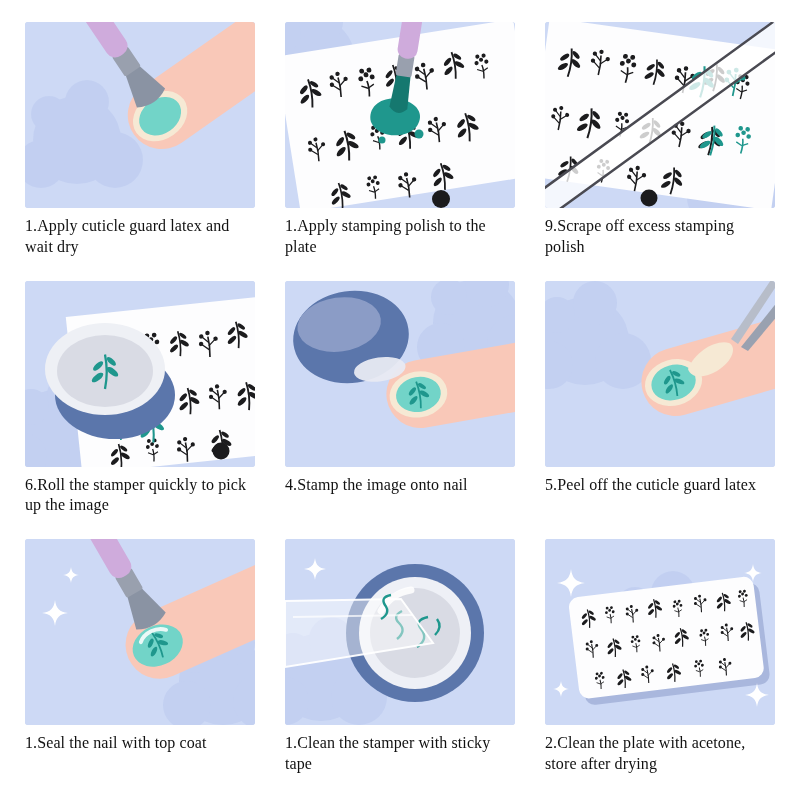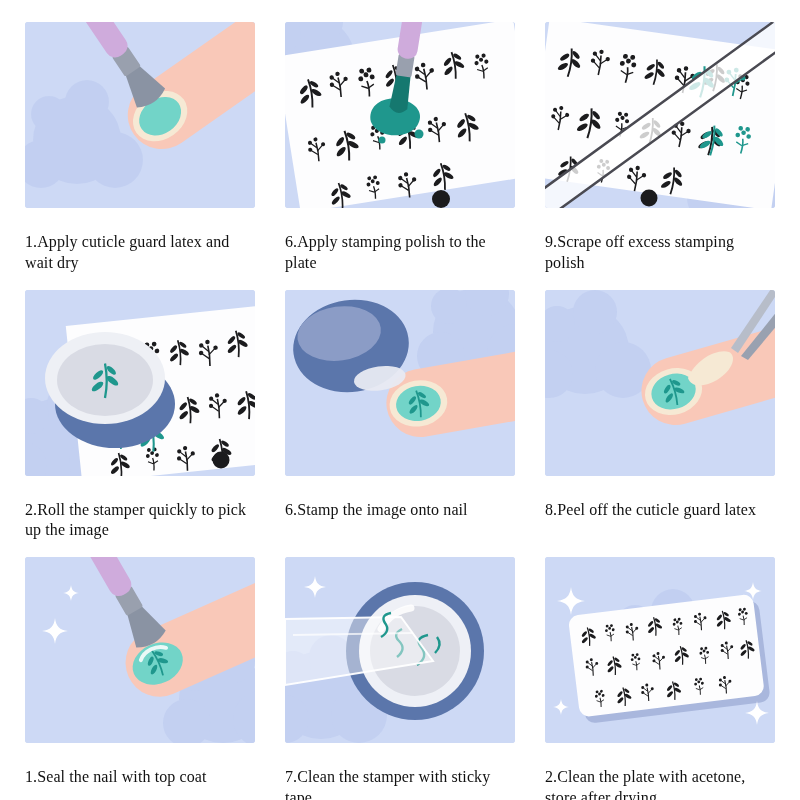--- a/index.html
+++ b/index.html
@@ -11,21 +11,21 @@
   .sheet{
     box-sizing:border-box;width:800px;height:800px;
     padding:22px 25px 18px 25px;
     display:grid;grid-template-columns:repeat(3,230px);
     column-gap:30px;row-gap:16px;
   }
   figure.step{margin:0;display:flex;flex-direction:column;}
   .art{width:230px;height:186px;border-radius:3px;overflow:hidden;background:var(--cell-bg,#cdd9f5);}
   .art svg{display:block;width:100%;height:100%;}
   figcaption{
-    margin-top:24px;font-size:16px;line-height:1.3;
+    margin-top:8px;font-size:16px;line-height:1.3;
     color:var(--caption,#111111);letter-spacing:.1px;
   }
   .swirl{fill:var(--swirl,#bccaef);opacity:.6;}
   .ink{color:var(--ink,#1c1c1e);}
   .teal{color:var(--teal,#1f978d);}
   .fill-bg{fill:var(--cell-bg,#cdd9f5);}
   .fill-plate{fill:var(--plate,#fdfdfe);}
   .fill-finger{fill:var(--finger,#f9c8b8);}
   .fill-nail{fill:var(--nail,#72d4c8);}
   .fill-latex{fill:var(--latex,#f6e9d4);}
@@ -150,21 +150,21 @@
         <g class="fill-teal">
           <path d="M86,100 C82,84 98,74 114,77 C132,80 140,92 132,104 C122,118 92,116 86,100 Z"></path>
           <circle cx="134" cy="112" r="4.5"></circle>
           <circle cx="97" cy="118" r="3.5"></circle>
         </g>
         <g transform="translate(114,82) rotate(9)">
             <use href="#brush-polish"></use>
           </g>
       </svg>
     </div>
-    <figcaption>6.Apply stamping polish to the plate</figcaption>
+    <figcaption>1.Apply stamping polish to the plate</figcaption>
   </figure>
 
   <figure class="step">
     <div class="art">
       <svg viewBox="0 0 230 186">
         <rect class="fill-bg" width="230" height="186"></rect>
         <g class="swirl" transform="translate(202,152)">
             <use href="#swirlshape"></use>
           </g>
         <g transform="rotate(8 115 95)">
@@ -209,21 +209,21 @@
         <g transform="translate(80,88)">
           <ellipse cx="10" cy="26" rx="60" ry="44" class="fill-stamper-dark"></ellipse>
           <ellipse cx="0" cy="0" rx="60" ry="46" fill="#eef0f5"></ellipse>
           <ellipse cx="0" cy="2" rx="48" ry="36" class="fill-silver"></ellipse>
           <g class="teal" transform="translate(0,20) scale(1.15)">
               <use href="#sprig"></use>
             </g>
         </g>
       </svg>
     </div>
-    <figcaption>2.Roll the stamper quickly to pick up the image</figcaption>
+    <figcaption>6.Roll the stamper quickly to pick up the image</figcaption>
   </figure>
 
   <figure class="step">
     <div class="art">
       <svg viewBox="0 0 230 186">
         <rect class="fill-bg" width="230" height="186"></rect>
         <g class="swirl" transform="translate(192,42)">
             <use href="#swirlshape"></use>
           </g>
         <g transform="translate(96,120) rotate(-10)">
@@ -234,21 +234,21 @@
               <use href="#sprig"></use>
             </g>
         </g>
         <g transform="translate(66,56) rotate(-8)">
           <ellipse cx="0" cy="0" rx="58" ry="46" class="fill-stamper-dark"></ellipse>
           <ellipse cx="-10" cy="-14" rx="42" ry="27" class="fill-stamper-mid"></ellipse>
           <ellipse cx="24" cy="36" rx="26" ry="12" fill="#e8eaf2" opacity="0.95"></ellipse>
         </g>
       </svg>
     </div>
-    <figcaption>6.Stamp the image onto nail</figcaption>
+    <figcaption>4.Stamp the image onto nail</figcaption>
   </figure>
 
   <figure class="step">
     <div class="art">
       <svg viewBox="0 0 230 186">
         <rect class="fill-bg" width="230" height="186"></rect>
         <g class="swirl" transform="translate(40,60)">
             <use href="#swirlshape"></use>
           </g>
         <g transform="translate(92,112) rotate(-16)">
@@ -259,21 +259,21 @@
               <use href="#sprig"></use>
             </g>
         </g>
         <path d="M143,88 C150,70 172,58 184,62 C192,66 188,80 172,90 C160,97 146,98 143,88 Z" class="fill-latex"></path>
         <g>
           <path d="M232,-10 L186,58 L193,63 L236,-2 Z" fill="#b7bdc9"></path>
           <path d="M246,4 L196,66 L203,70 L250,14 Z" fill="#99a1b0"></path>
         </g>
       </svg>
     </div>
-    <figcaption>8.Peel off the cuticle guard latex</figcaption>
+    <figcaption>5.Peel off the cuticle guard latex</figcaption>
   </figure>
 
   <figure class="step">
     <div class="art">
       <svg viewBox="0 0 230 186">
         <rect class="fill-bg" width="230" height="186"></rect>
         <g class="swirl" transform="translate(198,142)">
             <use href="#swirlshape"></use>
           </g>
         <use href="#sparkle" transform="translate(30,74) scale(1.3)" class="fill-spark"></use>
@@ -313,21 +313,21 @@
             <path d="M20,2 q8,-8 2,-16"></path>
           </g>
         </g>
         <g>
           <polygon points="0,62 116,60 148,104 0,128" fill="rgba(255,255,255,0.45)" stroke="rgba(255,255,255,0.95)" stroke-width="2"></polygon>
           <line x1="8" y1="78" x2="128" y2="76" stroke="rgba(255,255,255,0.7)" stroke-width="2"></line>
           <path d="M96,80 q10,-6 4,-14 q-5,-8 6,-10" stroke="#1f978d" stroke-width="2.4" fill="none"></path>
         </g>
       </svg>
     </div>
-    <figcaption>7.Clean the stamper with sticky tape</figcaption>
+    <figcaption>1.Clean the stamper with sticky tape</figcaption>
   </figure>
 
   <figure class="step">
     <div class="art">
       <svg viewBox="0 0 230 186">
         <rect class="fill-bg" width="230" height="186"></rect>
         <g class="swirl" transform="translate(118,92)">
             <use href="#swirlshape"></use>
           </g>
         <g transform="rotate(-7 118 96)">

